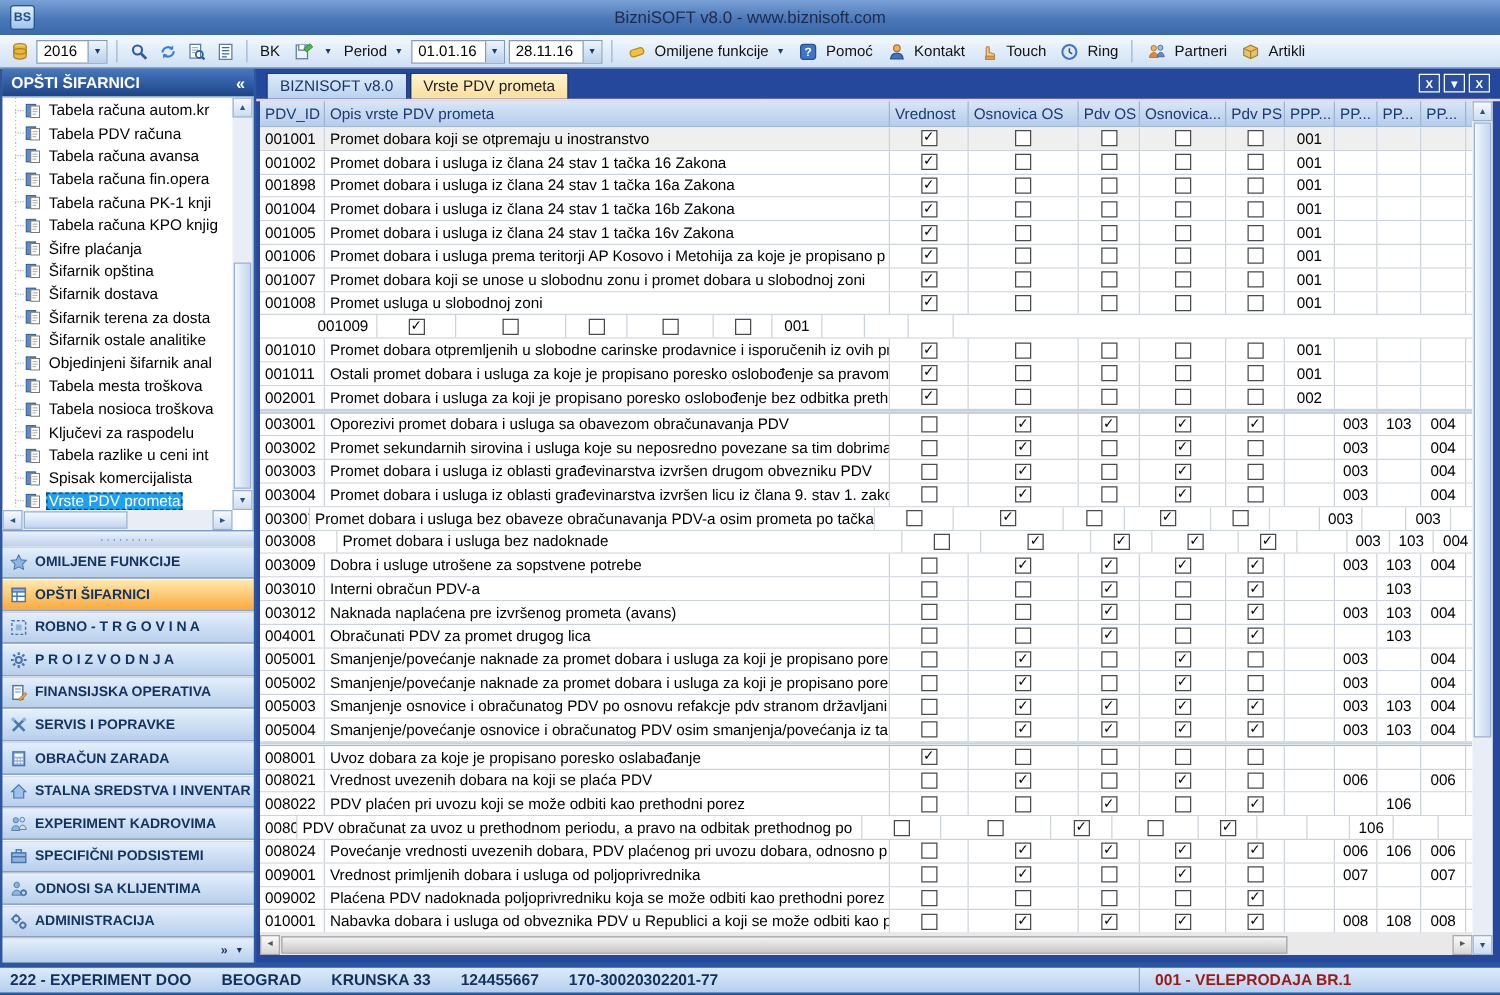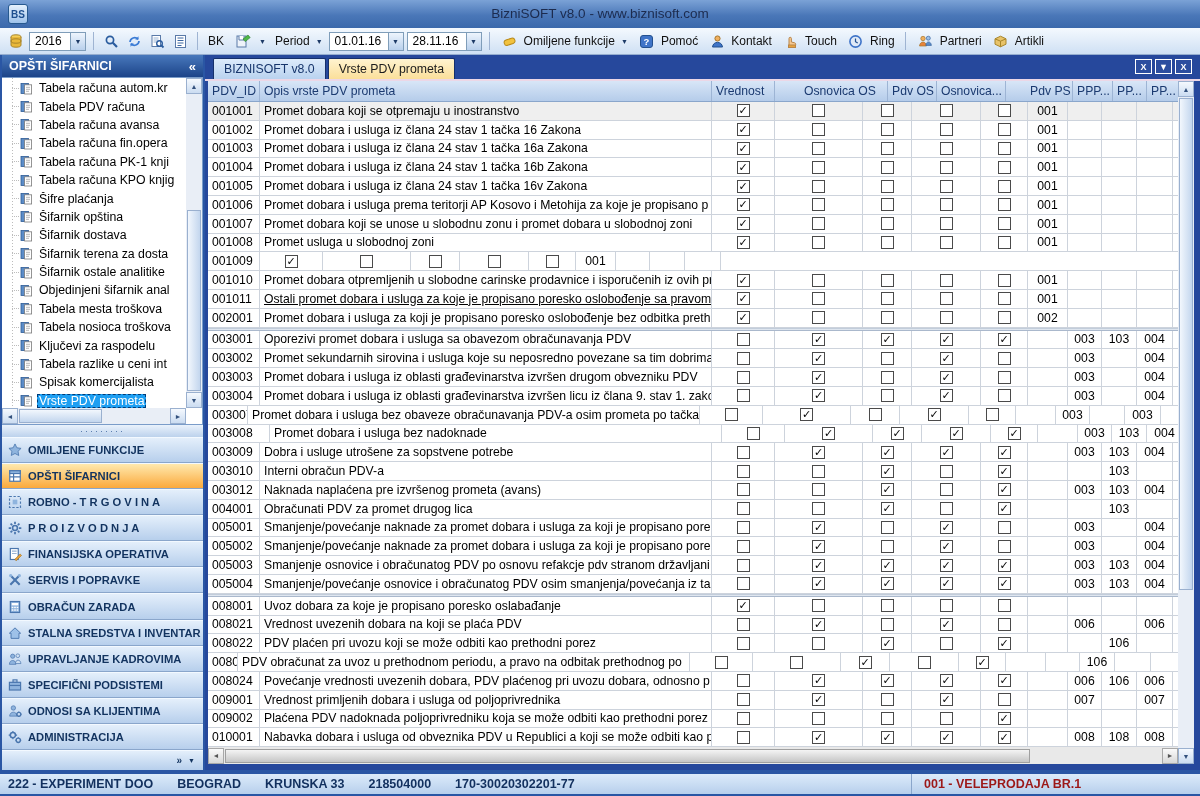--- a/index.html
+++ b/index.html
@@ -548,21 +548,21 @@
         </div>
         <div class="nav-item">
           <span class="nav-ico">
             <svg width="14" height="14" viewBox="0 0 12 12">
               <circle cx="4" cy="3.6" r="1.8" fill="#8fb4de" stroke="#4a76ae" stroke-width=".6"></circle>
               <path d="M1.2 10.6c0-2.1 1.2-3.3 2.8-3.3s2.8 1.2 2.8 3.3z" fill="#8fb4de" stroke="#4a76ae" stroke-width=".6"></path>
               <circle cx="8.4" cy="3.2" r="1.6" fill="#cfe0f2" stroke="#4a76ae" stroke-width=".6"></circle>
               <path d="M6.3 9.9c.2-1.9 1-2.9 2.3-2.9s2.3 1 2.5 2.9z" fill="#cfe0f2" stroke="#4a76ae" stroke-width=".6"></path>
             </svg>
           </span>
-          <span>UPRAVLJANJE KADROVIMA</span>
+          <span>EXPERIMENT KADROVIMA</span>
         </div>
         <div class="nav-item">
           <span class="nav-ico">
             <svg width="14" height="14" viewBox="0 0 12 12">
               <rect x="4.3" y="1.6" width="3.4" height="2.1" fill="none" stroke="#4a76ae"></rect>
               <rect x="1.2" y="3.7" width="9.6" height="6.6" fill="#8fb4de" stroke="#4a76ae"></rect>
               <path d="M1.2 6.4h9.6" stroke="#4a76ae"></path>
             </svg>
           </span>
           <span>SPECIFIČNI PODSISTEMI</span>
@@ -610,24 +610,24 @@
         <div class="winbtn">X</div>
       </div>
     </div>
     <div class="pinkline"></div>
     <div class="content">
       <div class="grid">
         <div class="thead" id="thead">
             <div class="th" style="width: 52px;">PDV_ID</div>
             <div class="th" style="width: 452px;">Opis vrste PDV prometa</div>
             <div class="th" style="width: 63px;">Vrednost</div>
-            <div class="th" style="width: 88px; margin-left: 25px;">Osnovica OS</div>
+            <div class="th" style="width: 88px;">Osnovica OS</div>
             <div class="th" style="width: 49px;">Pdv OS</div>
             <div class="th" style="width: 69px;">Osnovica...</div>
-            <div class="th" style="width: 47px; margin-left: 20px;">Pdv PS</div>
+            <div class="th" style="width: 47px;">Pdv PS</div>
             <div class="th" style="width: 40px;">PPP...</div>
             <div class="th" style="width: 34px;">PP...</div>
             <div class="th" style="width: 35px;">PP...</div>
             <div class="th" style="width: 36px;">PP...</div>
           </div>
         <div class="rows" id="rows-list">
             <div class="row focused">
               <div class="cell" style="width: 52px;">001001</div>
               <div class="cell" style="width: 452px;">Promet dobara koji se otpremaju u inostranstvo</div>
               <div class="cell center" style="width: 63px;">
@@ -667,21 +667,21 @@
               </div>
               <div class="cell center" style="width: 47px;">
                 <div class="cb"></div>
               </div>
               <div class="cell center" style="width: 40px;">001</div>
               <div class="cell center" style="width: 34px;"></div>
               <div class="cell center" style="width: 35px;"></div>
               <div class="cell center" style="width: 36px;"></div>
             </div>
             <div class="row">
-              <div class="cell" style="width: 52px;">001003</div>
+              <div class="cell" style="width: 52px;">001898</div>
               <div class="cell" style="width: 452px;">Promet dobara i usluga iz člana 24 stav 1 tačka 16a Zakona</div>
               <div class="cell center" style="width: 63px;">
                 <div class="cb">✓</div>
               </div>
               <div class="cell center" style="width: 88px;">
                 <div class="cb"></div>
               </div>
               <div class="cell center" style="width: 49px;">
                 <div class="cb"></div>
               </div>
@@ -805,21 +805,21 @@
               </div>
               <div class="cell center" style="width: 47px;">
                 <div class="cb"></div>
               </div>
               <div class="cell center" style="width: 40px;">001</div>
               <div class="cell center" style="width: 34px;"></div>
               <div class="cell center" style="width: 35px;"></div>
               <div class="cell center" style="width: 36px;"></div>
             </div>
             <div class="row">
-              <div class="cell" style="width: 52px;">001009</div>
+              <div class="cell" style="width: 52px; margin-left: 42px;">001009</div>
               <div class="cell center" style="width: 63px;">
                 <div class="cb">✓</div>
               </div>
               <div class="cell center" style="width: 88px;">
                 <div class="cb"></div>
               </div>
               <div class="cell center" style="width: 49px;">
                 <div class="cb"></div>
               </div>
               <div class="cell center" style="width: 69px;">
@@ -851,21 +851,21 @@
               <div class="cell center" style="width: 47px;">
                 <div class="cb"></div>
               </div>
               <div class="cell center" style="width: 40px;">001</div>
               <div class="cell center" style="width: 34px;"></div>
               <div class="cell center" style="width: 35px;"></div>
               <div class="cell center" style="width: 36px;"></div>
             </div>
             <div class="row">
               <div class="cell" style="width: 52px;">001011</div>
-              <div class="cell" style="width: 452px; text-decoration: underline;">Ostali promet dobara i usluga za koje je propisano poresko oslobođenje sa pravom</div>
+              <div class="cell" style="width: 452px;">Ostali promet dobara i usluga za koje je propisano poresko oslobođenje sa pravom</div>
               <div class="cell center" style="width: 63px;">
                 <div class="cb">✓</div>
               </div>
               <div class="cell center" style="width: 88px;">
                 <div class="cb"></div>
               </div>
               <div class="cell center" style="width: 49px;">
                 <div class="cb"></div>
               </div>
               <div class="cell center" style="width: 69px;">
@@ -1425,20 +1425,20 @@
         <div class="sb-btn">▼</div>
       </div>
     </div>
   </div>
 
   <div class="statusbar">
     <div class="status-left" id="status-left">
         <span>222 - EXPERIMENT DOO</span>
         <span>BEOGRAD</span>
         <span>KRUNSKA 33</span>
-        <span>218504000</span>
+        <span>124455667</span>
         <span>170-30020302201-77</span>
       </div>
     <div class="status-div"></div>
     <div class="status-right">001 - VELEPRODAJA BR.1</div>
   </div>
 
 </div>
 
 </body></html>

